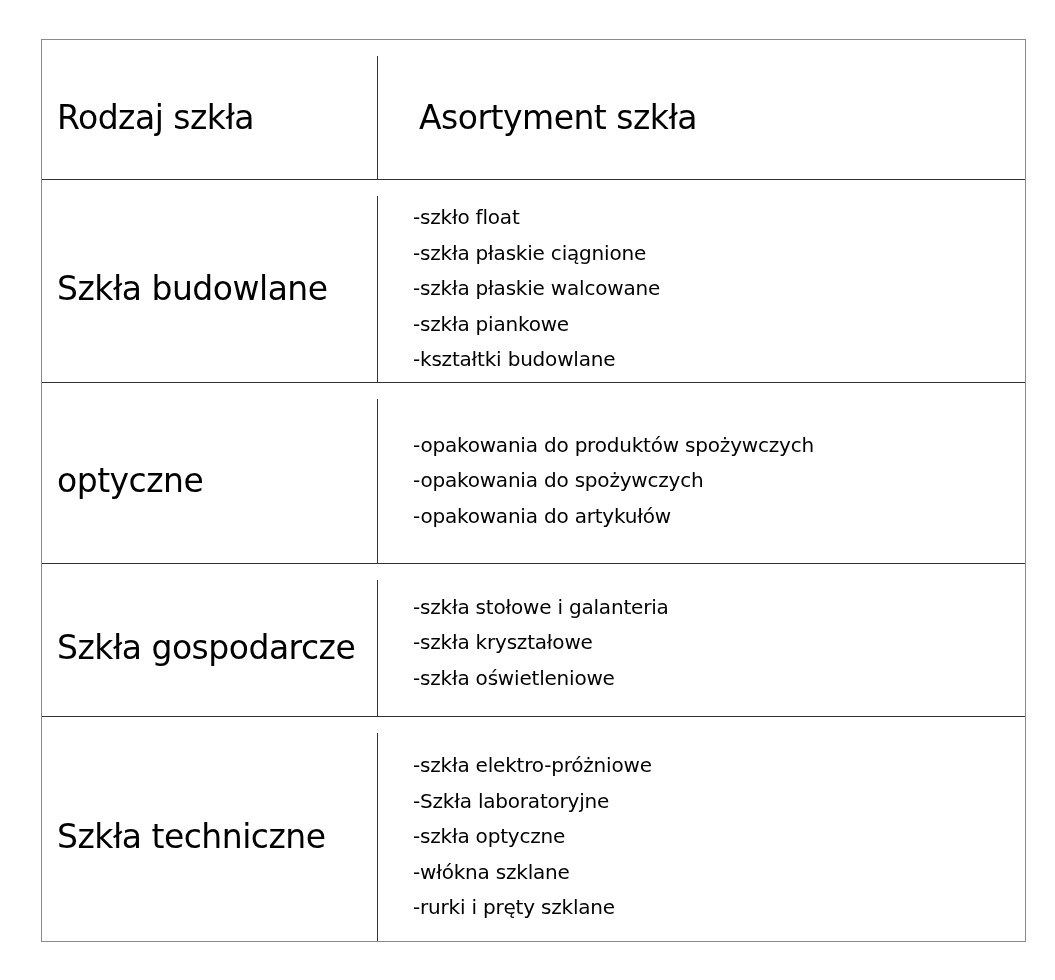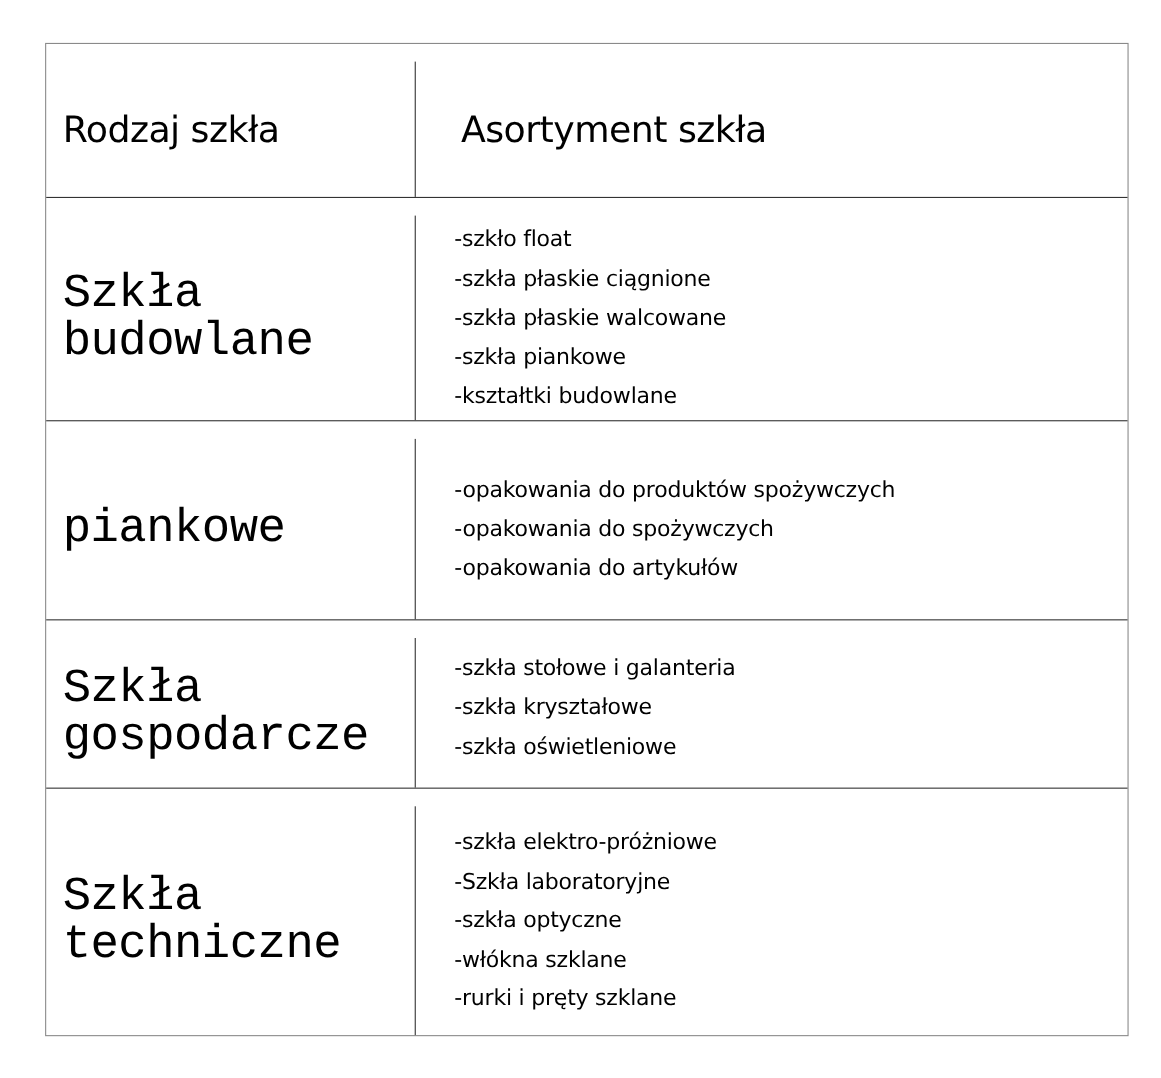--- a/index.html
+++ b/index.html
@@ -9,21 +9,21 @@
       position: absolute; left: 41px; top: 39px; width: 985px; height: 903px;
       box-sizing: border-box; border: 1.5px solid #8a8a8a;
     }
     .row { position: absolute; left: 0; right: 0; box-sizing: border-box; }
     .row + .row { border-top: 1.5px solid #333; }
     .cell { position: absolute; top: 16px; bottom: 0; display: flex; align-items: center; box-sizing: border-box; }
     .c1 { left: 0; width: 336px; padding-left: 15px; border-right: 1.5px solid #333; }
     .c2 { left: 336px; right: 0; padding-left: 35px; }
     .head-text { font-size: 33px; letter-spacing: -0.5px; }
     .head-text.right { padding-left: 6px; }
-    .type-text { font-size: 43px; line-height: 44px; letter-spacing: -0.5px; font-family: Liberation Mono, monospace; }
+    .type-text { font-size: 33px; line-height: 44px; letter-spacing: -0.5px; }
     .items { display: flex; flex-direction: column; font-size: 20px; line-height: 35.4px; letter-spacing: -0.2px; }
     .item { white-space: pre; }
   </style>
 </head>
 <body>
 
 <div class="table">
 
   <div class="row" style="top:0; height:139px;">
     <div class="cell c1">
@@ -45,21 +45,21 @@
         <span class="item">-szkła płaskie walcowane</span>
         <span class="item">-szkła piankowe</span>
         <span class="item">-kształtki budowlane</span>
       </div>
     </div>
   </div>
 
   <div class="row" style="top:342px; height:181px;">
     <div class="cell c1">
       <div class="type-text">
-        <div>piankowe</div>
+        <div>optyczne</div>
       </div>
     </div>
     <div class="cell c2">
       <div class="items">
         <span class="item">-opakowania do produktów spożywczych</span>
         <span class="item">-opakowania do spożywczych</span>
         <span class="item">-opakowania do artykułów</span>
       </div>
     </div>
   </div>

